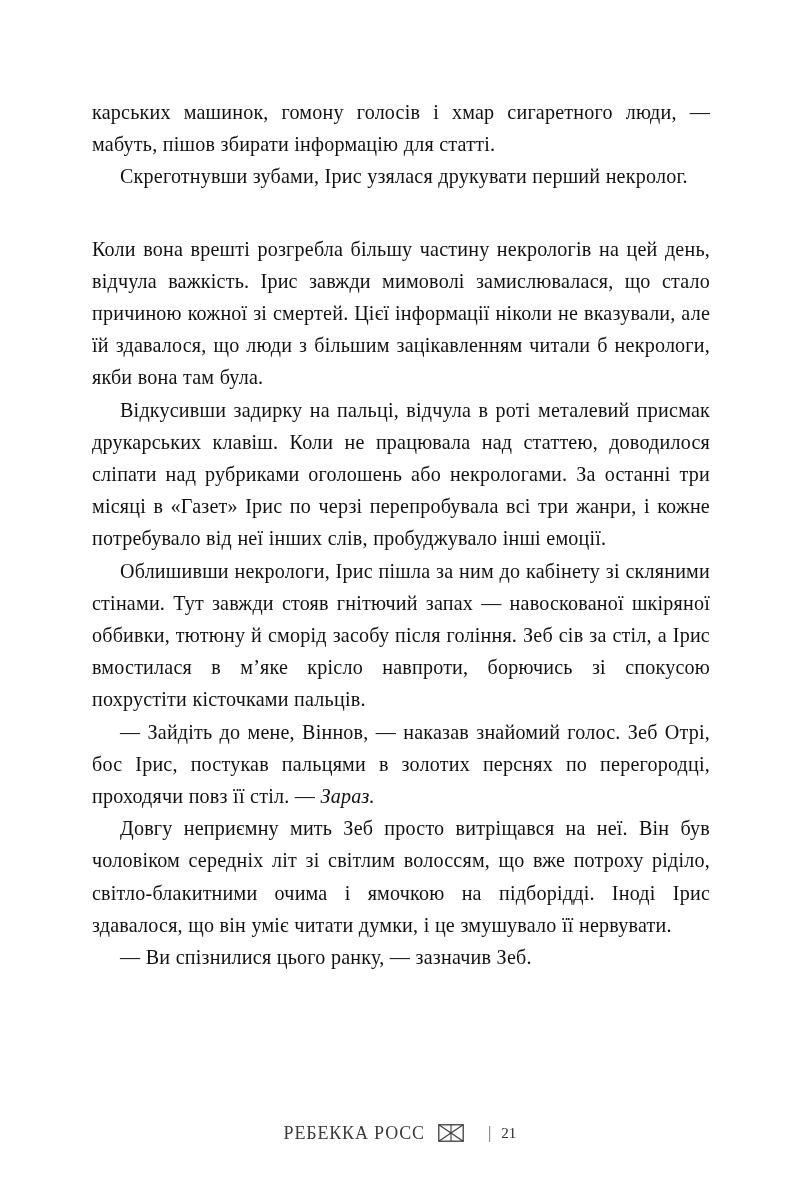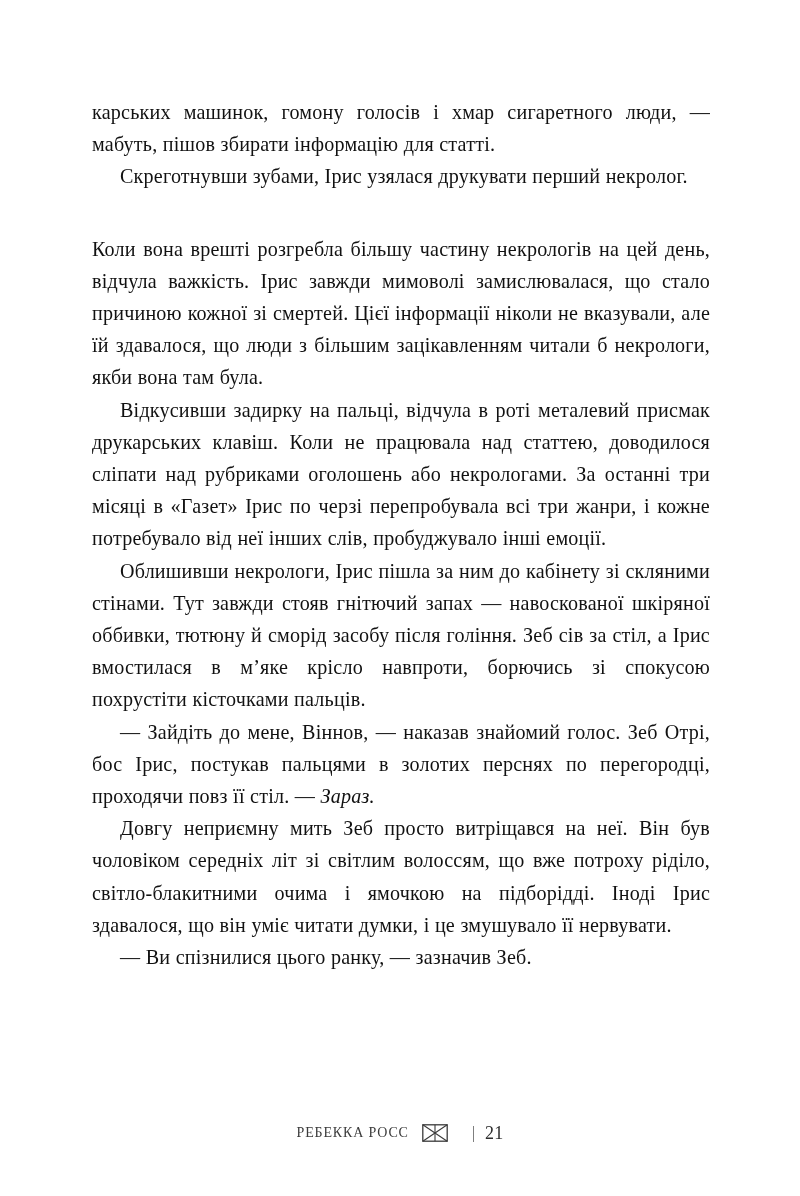--- a/index.html
+++ b/index.html
@@ -66,21 +66,21 @@
     font-size: 15.2px;
     letter-spacing: 0.055em;
     color: #3b3b3b;
     white-space: nowrap;
   }
   .footer .author,
   .footer .title {
     font-family: "Liberation Serif", "DejaVu Serif", serif;
     font-variant: normal;
     text-transform: uppercase;
-    font-size: 14px;
+    font-size: 18px;
   }
   .footer .ornament {
     display: inline-block;
     width: 26px;
     height: 18px;
     margin: 0 13px;
     position: relative;
     flex: 0 0 auto;
     top: 0px;
   }
@@ -91,21 +91,21 @@
   }
   .footer .sep {
     display: inline-block;
     margin: 0 9px 0 11px;
     color: #6a6a6a;
     font-size: 17px;
     line-height: 1;
     transform: translateY(-1px);
   }
   .footer .pagenum {
-    font-size: 18px;
+    font-size: 15px;
     letter-spacing: 0.01em;
     color: #2e2e2e;
   }
 </style>
 </head>
 <body>
 
 <div class="page">
 
   <div class="textblock">

